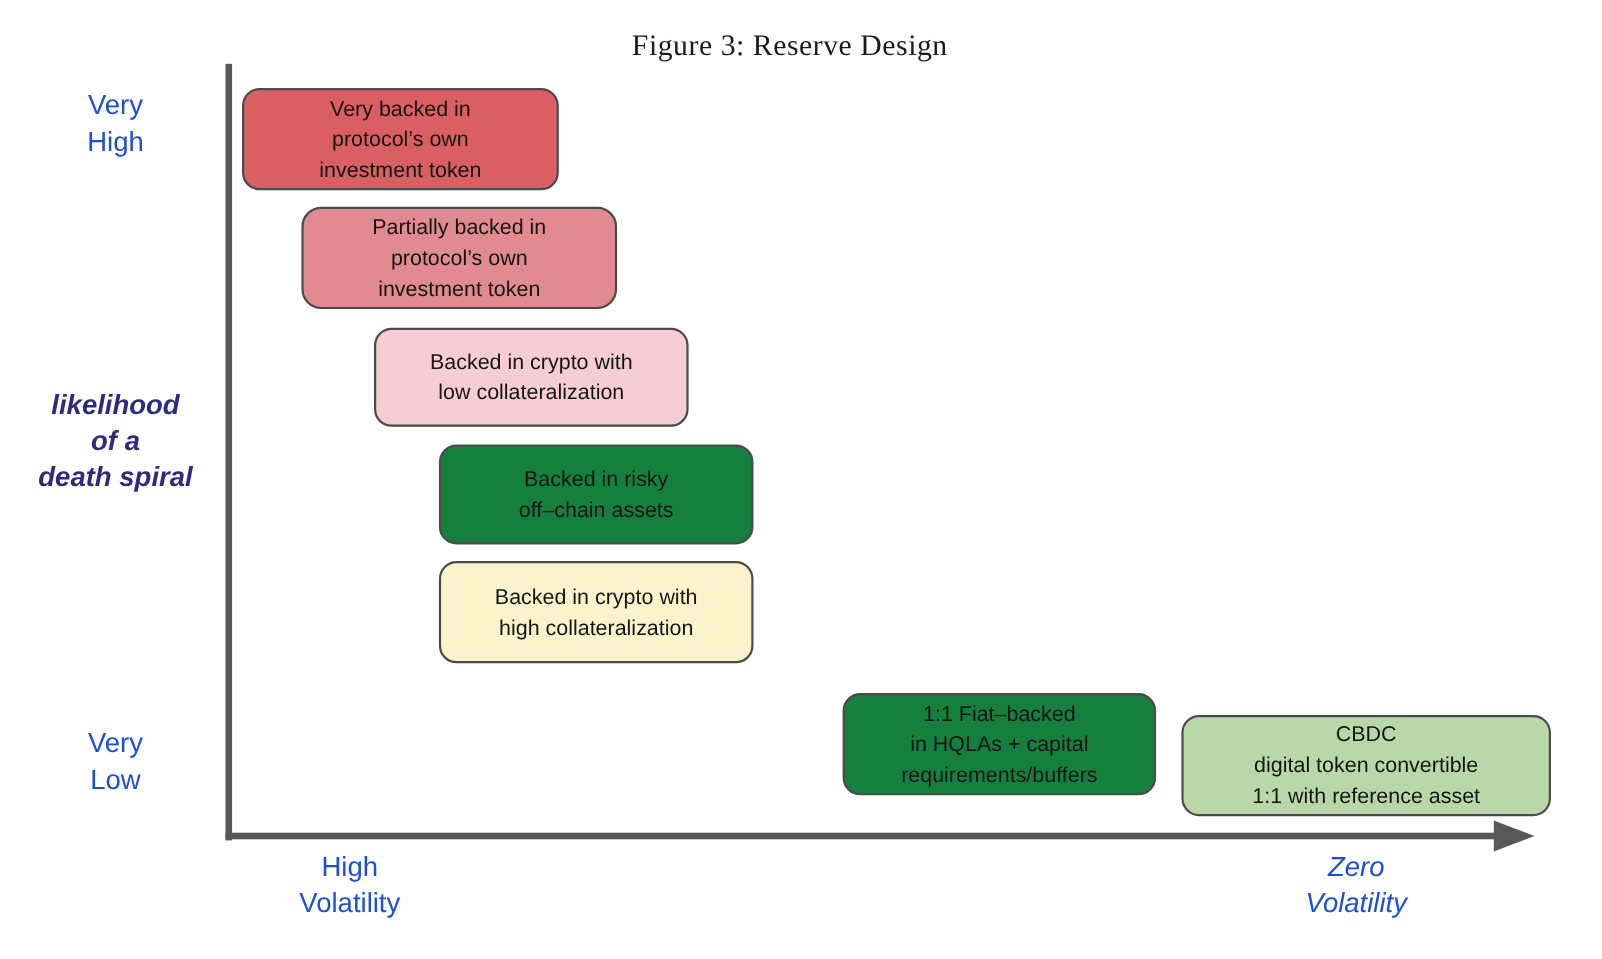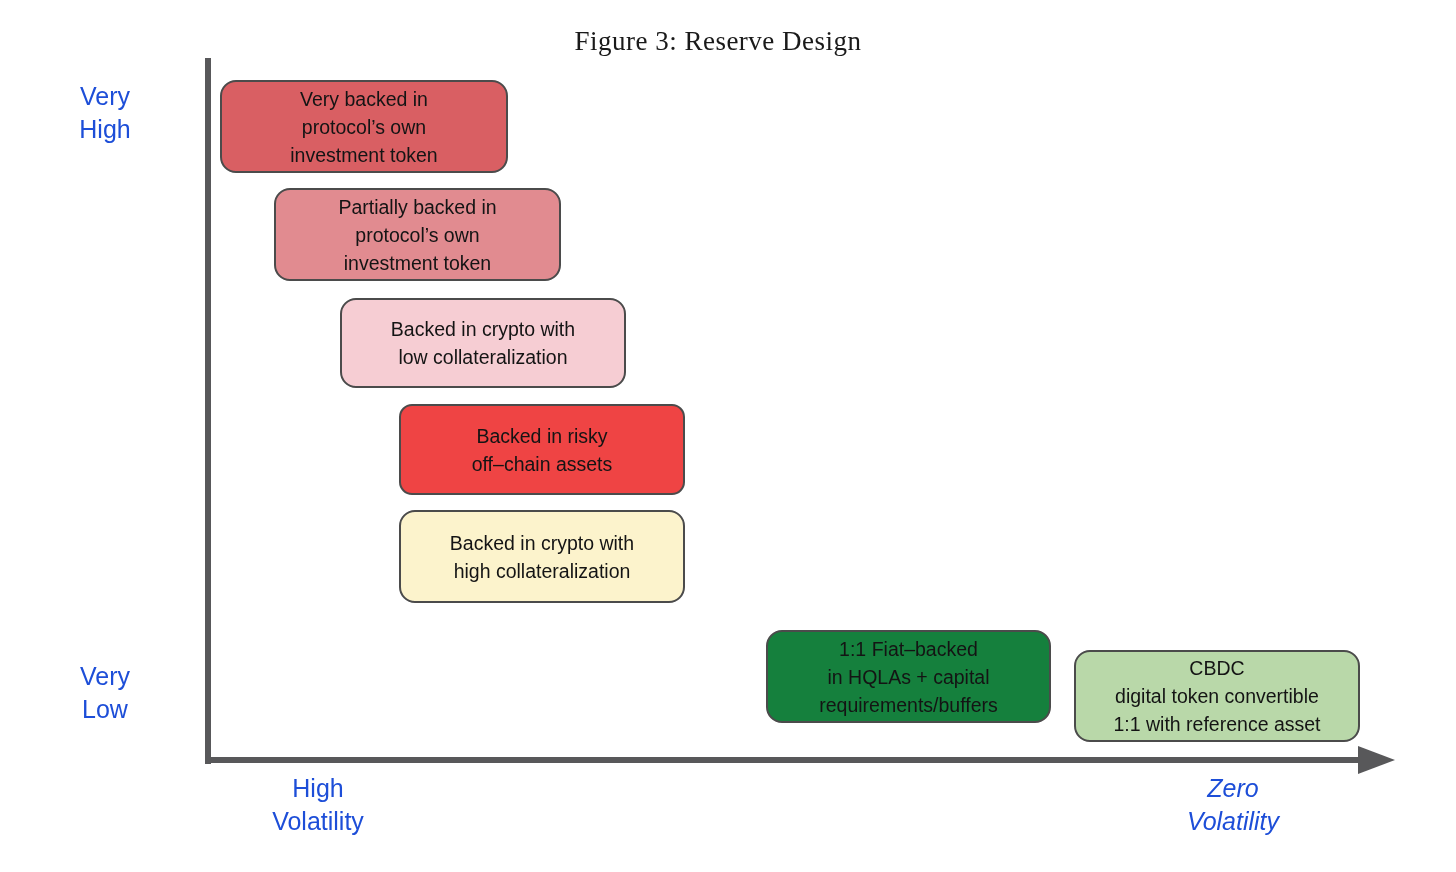--- a/index.html
+++ b/index.html
@@ -45,52 +45,55 @@
     display:flex; align-items:center; justify-content:center;
     text-align:center; font-size:19.5px; line-height:28px; color:#141414;
     white-space:pre-line; padding:4px 10px;
   }
   .box-1 { left:220px;  top:80px;  width:288px; height:93px; }
   .box-2 { left:274px;  top:188px; width:287px; height:93px; }
   .box-3 { left:340px;  top:298px; width:286px; height:90px; }
   .box-4 { left:399px;  top:404px; width:286px; height:91px; }
   .box-5 { left:399px;  top:510px; width:286px; height:93px; }
   .box-6 { left:766px;  top:630px; width:285px; height:93px; }
-  .box-7 { left:1074px; top:650px; width:286px; height:92px;text-align:center; }
+  .box-7 { left:1074px; top:650px; width:336px; height:92px;text-align:center; }
 </style>
 </head>
 <body>
 
 <div class="canvas">
 
   <div class="fig-title">Figure 3: Reserve Design</div>
 
   <div class="y-axis-line"></div>
   <div class="x-axis-line"></div>
   <div class="x-arrowhead"></div>
 
   <div class="tick tick-very-high">Very
 High</div>
+  <div class="axis-title y-axis-title">likelihood
+of a
+death spiral</div>
   <div class="tick tick-very-low">Very
 Low</div>
 
   <div class="tick tick-high-vol">High
 Volatility</div>
   <div class="tick tick-zero-vol">Zero
 Volatility</div>
 
   <div class="box box-1" style="background-color: rgb(217, 95, 99);">Very backed in
 protocol’s own
 investment token</div>
-  <div class="box box-2" style="background-color: rgb(225, 139, 144);">Partially backed in
+  <div class="box box-2" style="background-color: rgb(225, 139, 144); border-radius: 18px;">Partially backed in
 protocol’s own
 investment token</div>
   <div class="box box-3" style="background-color: rgb(246, 205, 211);">Backed in crypto with
 low collateralization</div>
-  <div class="box box-4" style="background-color: #ef4444; border-radius: 13px;">Backed in risky
+  <div class="box box-4" style="background-color: #15803d;">Backed in risky
 off–chain assets</div>
   <div class="box box-5" style="background-color: rgb(252, 243, 204);">Backed in crypto with
 high collateralization</div>
   <div class="box box-6" style="background-color: #15803d;">1:1 Fiat–backed
 in HQLAs + capital
 requirements/buffers</div>
   <div class="box box-7" style="background-color: rgb(185, 216, 169);">CBDC
 digital token convertible
 1:1 with reference asset</div>
 

